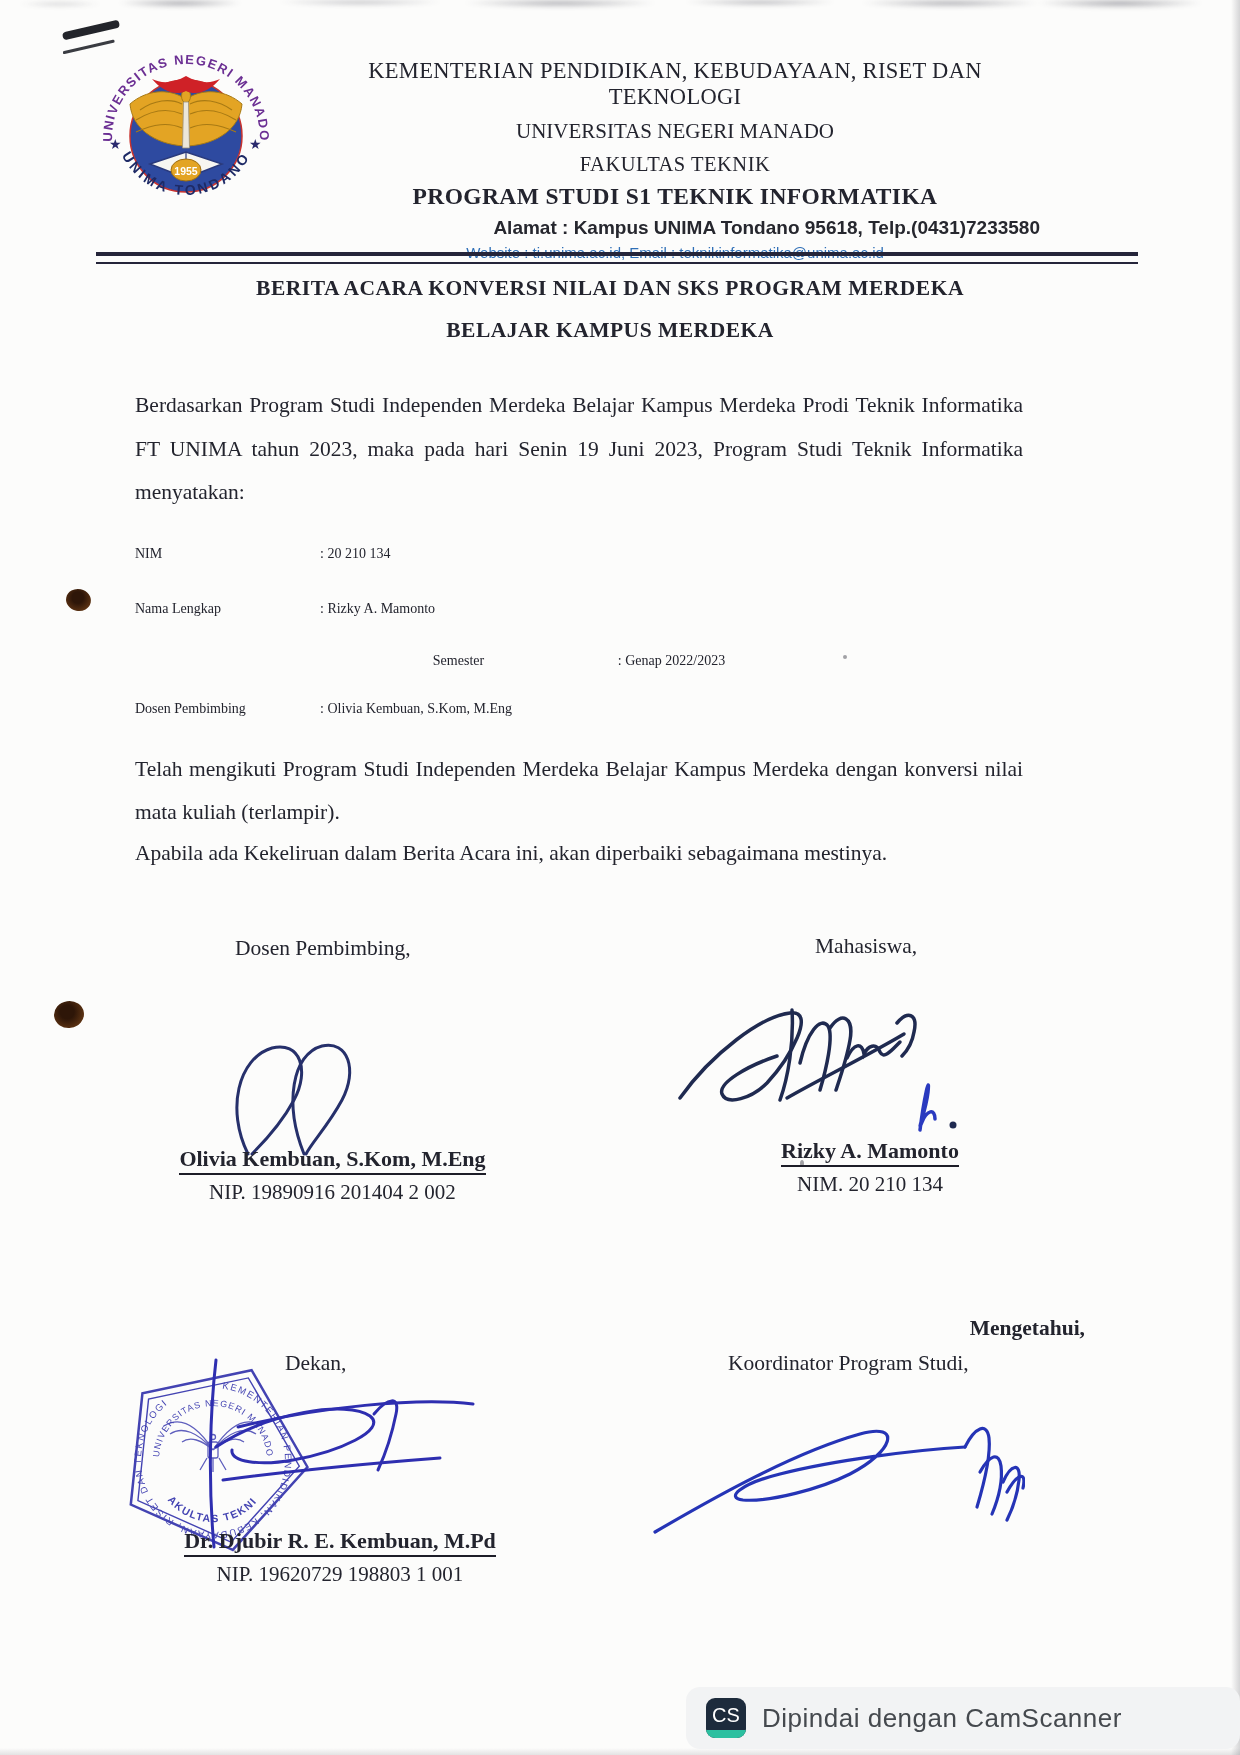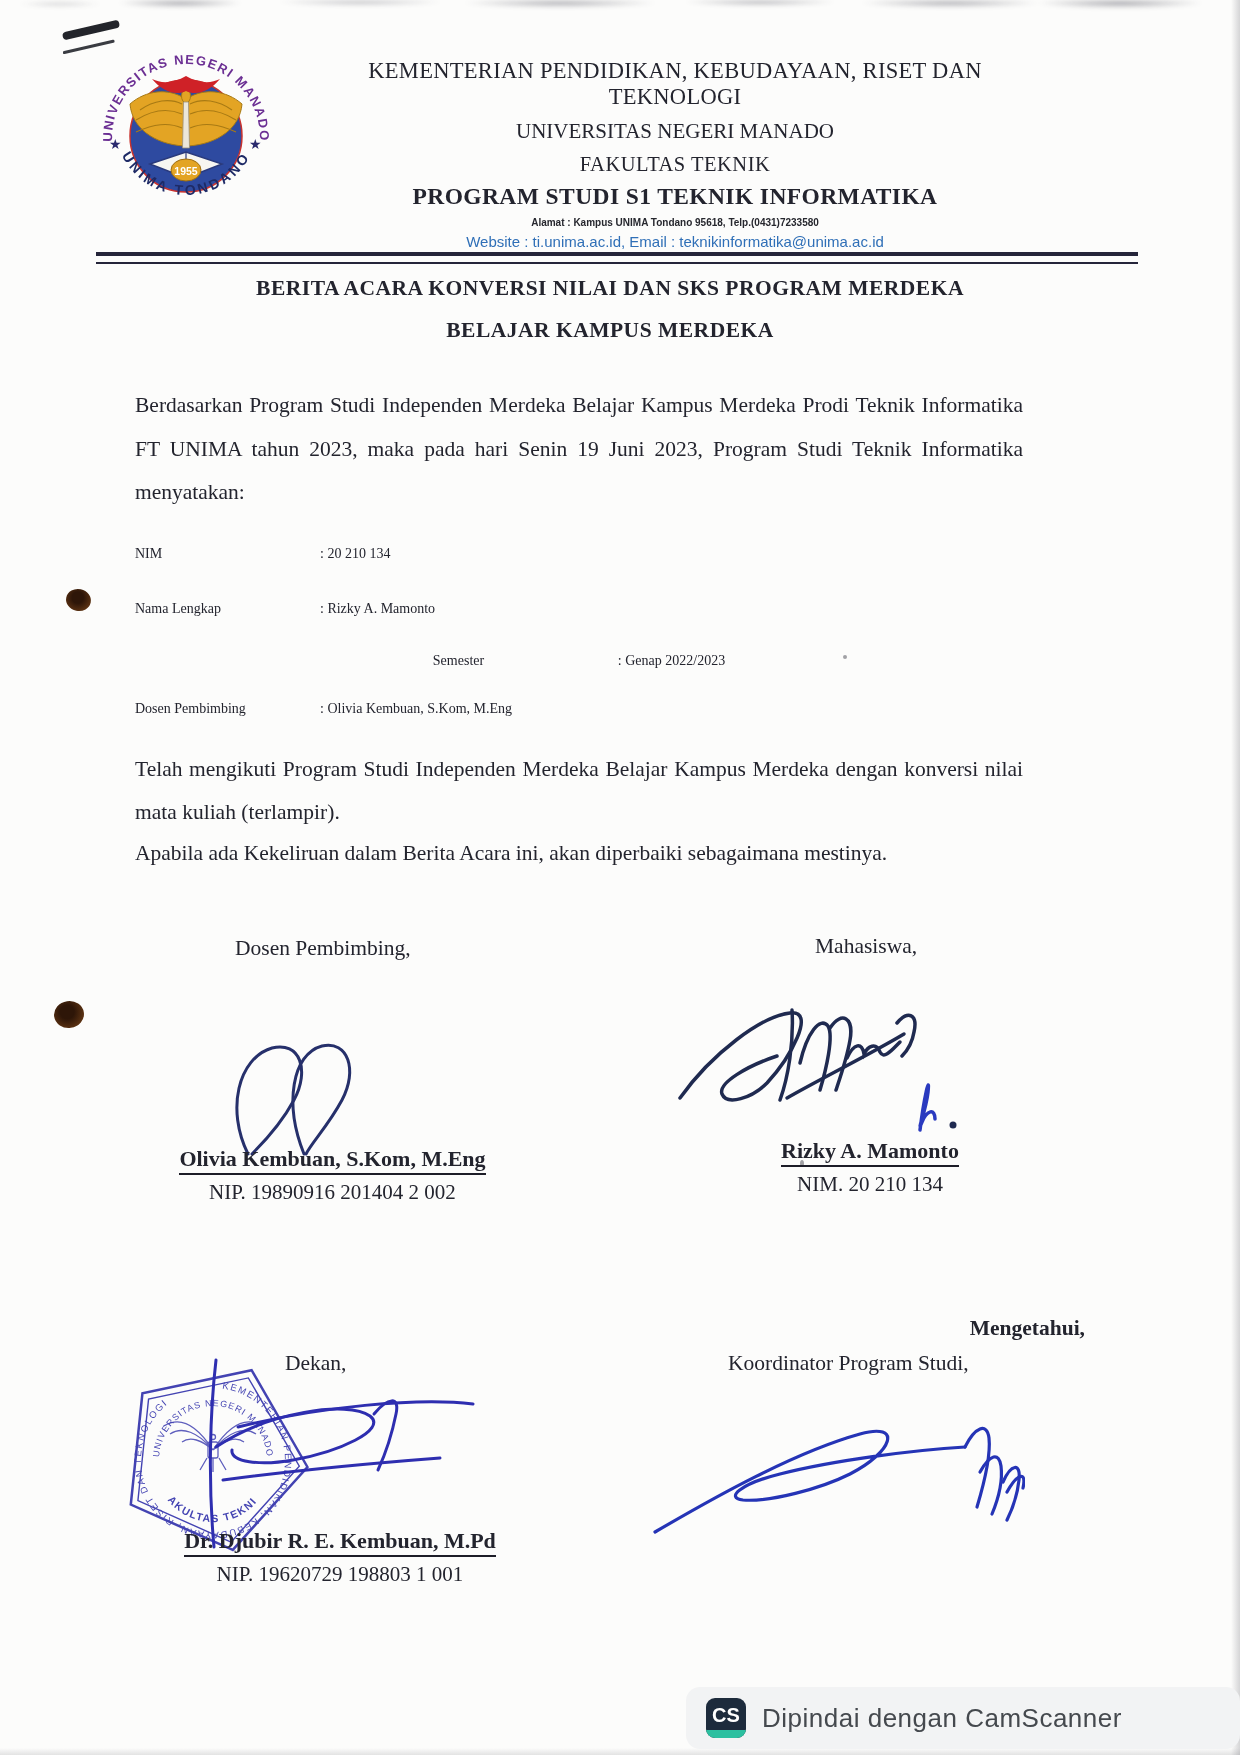--- a/index.html
+++ b/index.html
@@ -26,21 +26,21 @@
   .edge-right{right:0;top:0;width:9px;height:100%;background:linear-gradient(to left, rgba(110,110,118,.28), transparent);}
   .edge-bottom{left:0;bottom:0;width:100%;height:7px;background:linear-gradient(to top, rgba(110,110,118,.18), transparent);}
 
   
   .logo{left:96px;top:48px;width:180px;height:180px;}
   .lh-text{left:310px;top:58px;width:730px;text-align:center;}
   .lh-ministry{font-size:22.5px;letter-spacing:.3px;}
   .lh-university{font-size:21px;margin-top:9px;}
   .lh-faculty{font-size:20.5px;margin-top:9px;letter-spacing:.5px;}
   .lh-program{font-size:23.5px;font-weight:bold;margin-top:7px;letter-spacing:.4px;}
-  .lh-address{font-family:"Liberation Sans",sans-serif;font-weight:bold;font-size:10px;margin-top:7px;color:#26272e;}
+  .lh-address{font-family:"Liberation Sans",sans-serif;font-weight:bold;font-size:19px;margin-top:7px;color:#26272e;text-align:right;}
   .lh-contact{font-family:"Liberation Sans",sans-serif;font-size:15px;margin-top:5px;color:#2f6fb7;}
   .rule{left:96px;top:252px;width:1042px;height:6px;border-top:4px solid #25253a;border-bottom:2px solid #25253a;}
 
   
   .doc-title{left:135px;top:276px;width:950px;text-align:center;font-weight:bold;font-size:21.5px;letter-spacing:.5px;}
   .doc-title .t2{margin-top:17px;}
   .intro{left:135px;top:384px;width:888px;font-size:21.5px;line-height:43.5px;text-align:justify;text-align-last:left;margin:0;}
   .fields{left:135px;top:540px;width:888px;font-size:14px;}
   .field-row{display:flex;line-height:28px;}
   .field-label{flex:0 0 185px;}
@@ -66,21 +66,21 @@
   .sig-advisor{left:218px;top:1032px;width:170px;height:130px;}
   .sig-student{left:672px;top:998px;width:290px;height:150px;}
   .stamp{left:88px;top:1352px;width:250px;height:212px;opacity:.92;}
   .sig-dean{left:88px;top:1352px;width:410px;height:210px;}
   .sig-coord{left:635px;top:1412px;width:390px;height:150px;}
 
   
   .cam-badge{left:686px;top:1687px;width:554px;height:62px;background:#f2f3f4;border-radius:14px;}
   .cam-icon{position:absolute;left:20px;top:11px;width:40px;height:40px;background:#1d2b3c;border-radius:9px;overflow:hidden;}
   .cam-icon .cs{position:absolute;left:0;top:2px;width:100%;text-align:center;color:#fff;
-                font-family:"Liberation Sans",sans-serif;font-weight:bold;font-size:20px;line-height:30px;}
+                font-family:"Liberation Sans",sans-serif;font-weight:normal;font-size:20px;line-height:30px;}
   .cam-icon .bar{position:absolute;left:0;bottom:0;width:100%;height:8px;background:#2cc0a0;}
   .cam-text{position:absolute;left:76px;top:0;height:62px;line-height:62px;
             font-family:"Liberation Sans",sans-serif;font-size:26px;color:#45494e;letter-spacing:.5px;}
 </style>
 </head>
 <body>
 
 <div class="page">
 
   <div class="abs top-smudge"></div>

